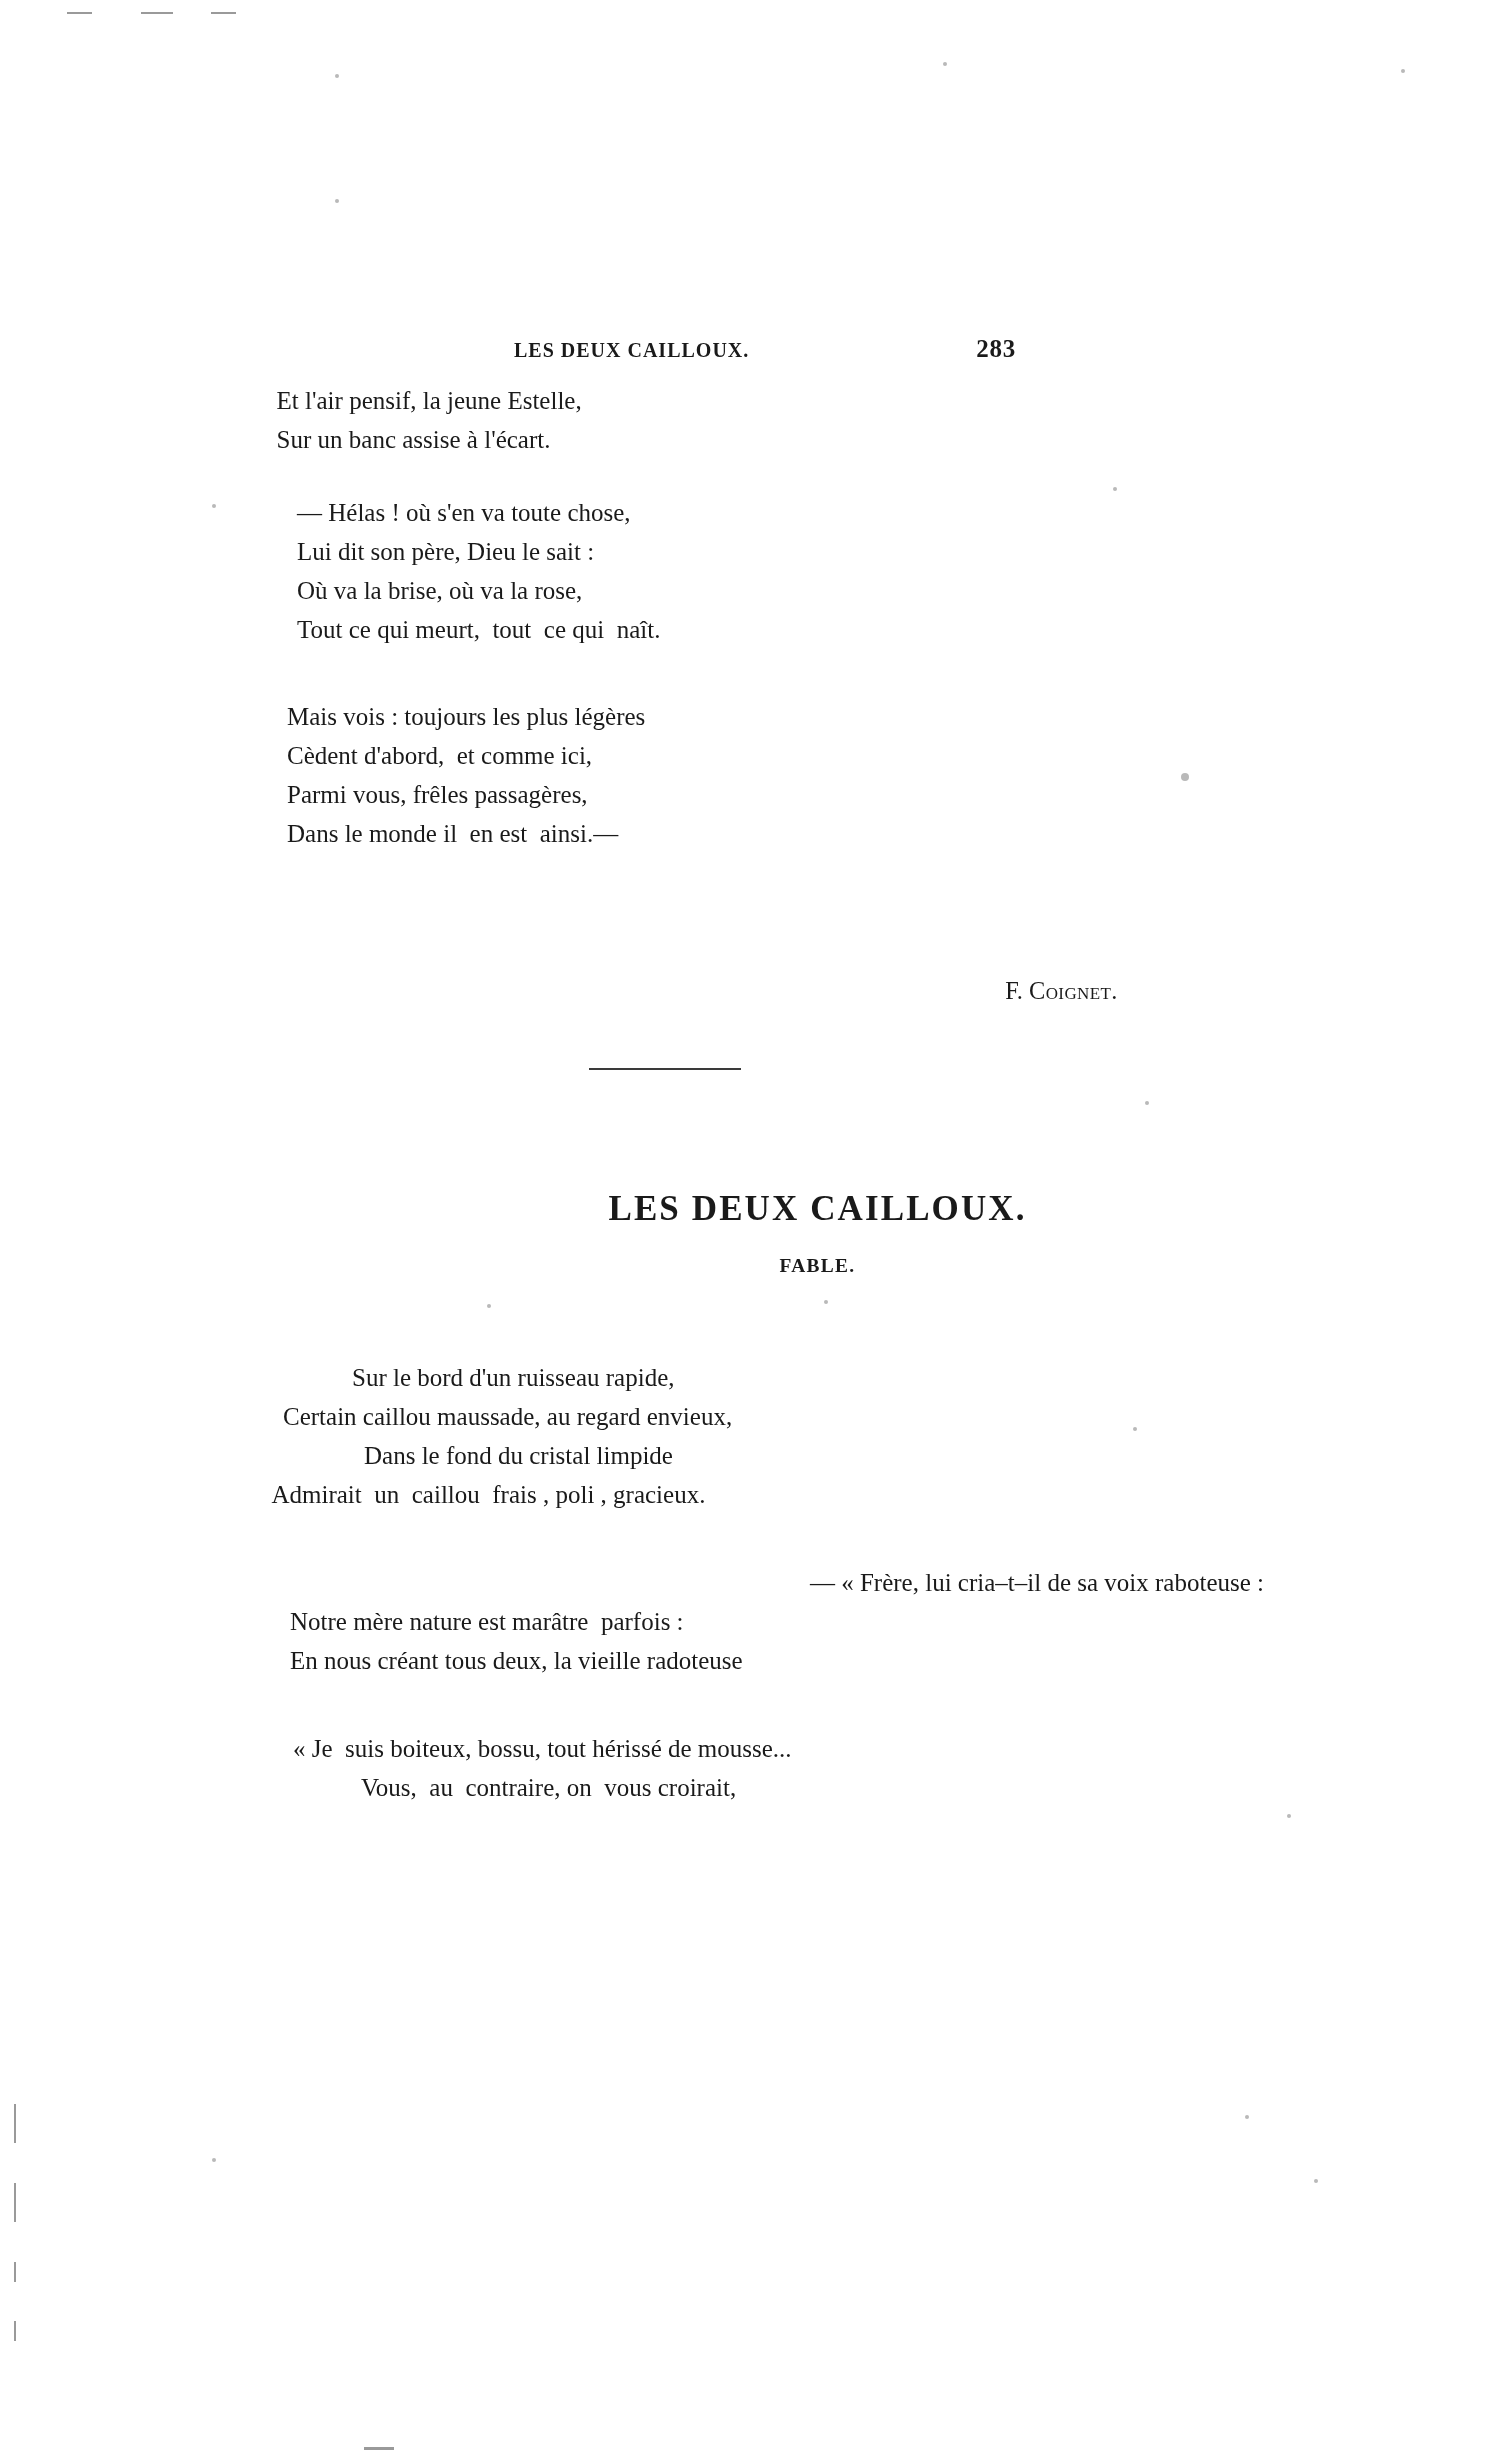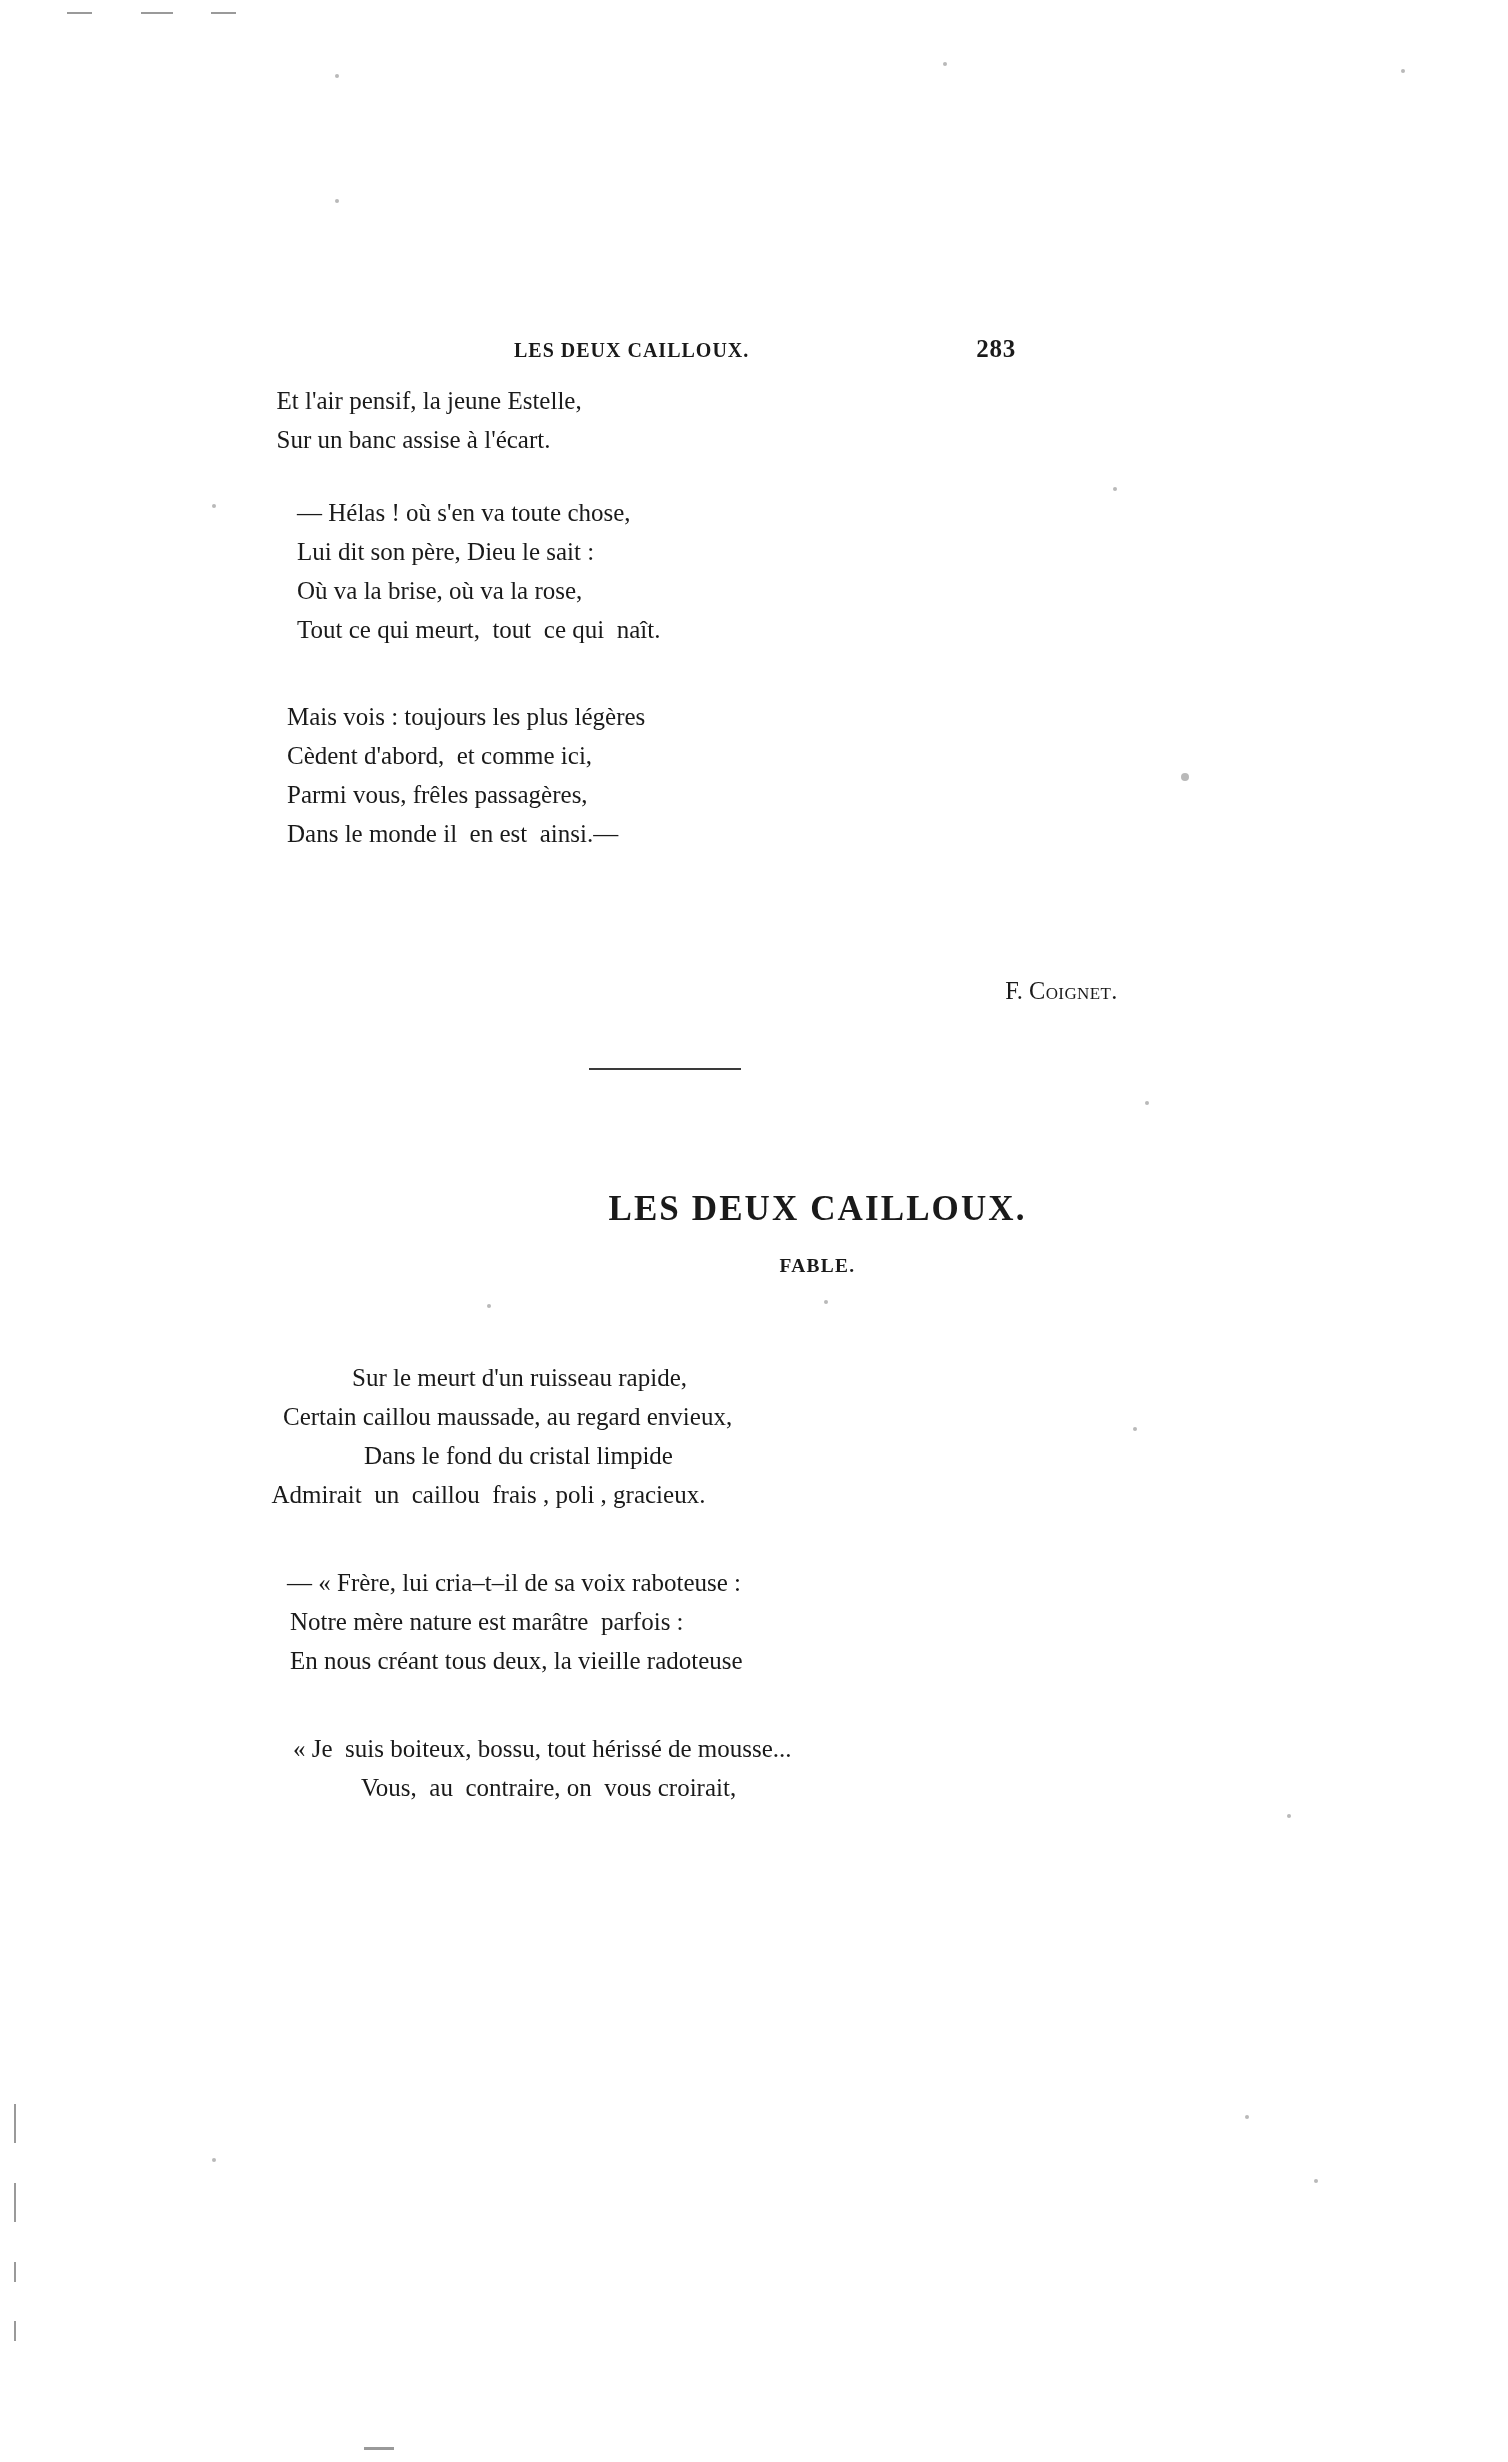--- a/index.html
+++ b/index.html
@@ -180,27 +180,27 @@
   <span class="sc">Coignet.</span>
 </div>
 
 <div class="rule"></div>
 
 <h1 class="poem-title">LES DEUX CAILLOUX.</h1>
 <div class="poem-subtitle">FABLE.</div>
 
 <div class="block-fable" id="fable-body">
     <div class="stanza">
-      <div class="verse-line" style="padding-left: 99px;">Sur le meurt d'un ruisseau rapide,</div>
+      <div class="verse-line" style="padding-left: 99px;">Sur le bord d'un ruisseau rapide,</div>
       <div class="verse-line" style="padding-left: 30px;">Certain caillou maussade, au regard envieux,</div>
       <div class="verse-line" style="padding-left: 111px;">Dans le fond du cristal limpide</div>
       <div class="verse-line" style="padding-left: 18.5px;">Admirait  un  caillou  frais , poli , gracieux.</div>
     </div>
     <div class="stanza">
-      <div class="verse-line" style="padding-left: 34px;">— « Frère, lui cria–t–il de sa voix raboteuse :</div>
+      <div class="verse-line" style="padding-left: 34px; text-align: right;">— « Frère, lui cria–t–il de sa voix raboteuse :</div>
       <div class="verse-line" style="padding-left: 37px;">Notre mère nature est marâtre  parfois :</div>
       <div class="verse-line" style="padding-left: 37px;">En nous créant tous deux, la vieille radoteuse</div>
     </div>
     <div class="stanza">
       <div class="verse-line" style="padding-left: 40px;">« Je  suis boiteux, bossu, tout hérissé de mousse...</div>
       <div class="verse-line" style="padding-left: 108px;">Vous,  au  contraire, on  vous croirait,</div>
     </div>
   </div>
 
 

